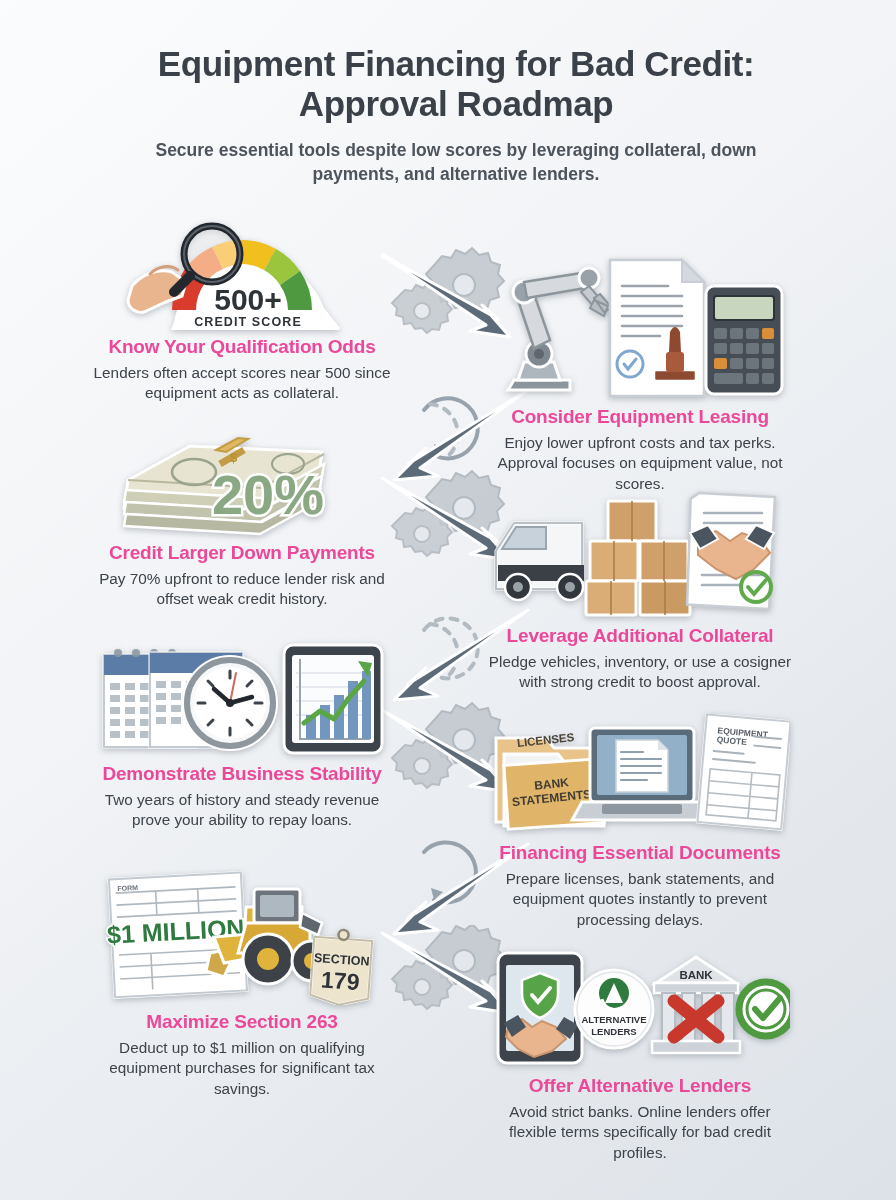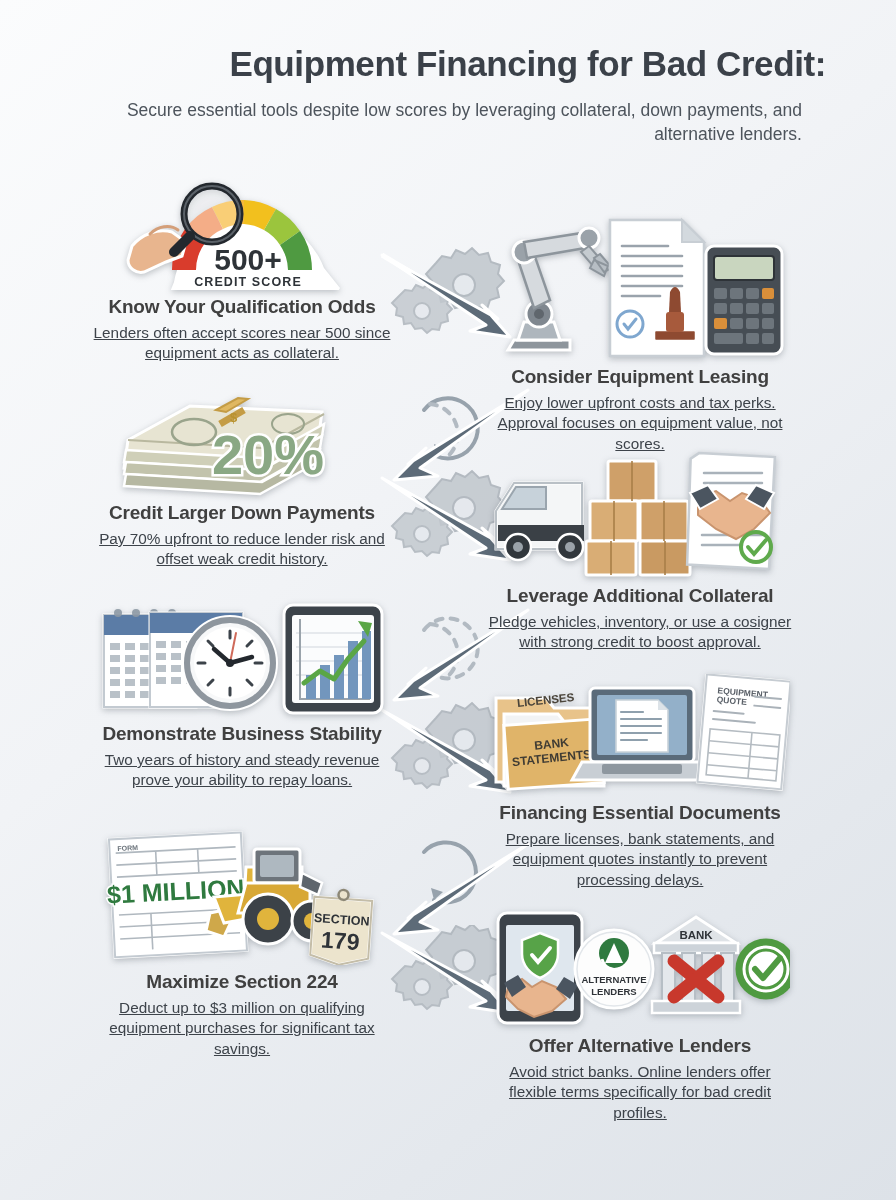--- a/index.html
+++ b/index.html
@@ -5,65 +5,66 @@
   html,body{margin:0;padding:0;}
   body{
     width:896px;height:1200px;
     font-family:"Liberation Sans","DejaVu Sans",sans-serif;
     background:linear-gradient(140deg,#fbfcfd 0%,#f1f3f6 42%,#e4e8ed 78%,#dde2e8 100%);
     color:#32383f;overflow:hidden;position:relative;
   }
   .page{position:relative;width:896px;height:1200px;}
 
   
-  .header{padding:44px 70px 0;text-align:right;margin-left:16px;}
+  .header{padding:44px 70px 0;text-align:center;margin-left:16px;}
   .title{
     font-size:35px;line-height:1.14;font-weight:bold;color:#3b4149;
     letter-spacing:-0.4px;margin:0 0 14px;
   }
   .subtitle{
     font-size:17.5px;line-height:1.38;color:#4d545c;margin:0;
-    padding:0 24px;font-weight:normal;
+    padding:0 24px;font-weight:bold;
   }
 
   
   .steps{position:relative;margin-top:16px;height:1000px;}
   .step{position:absolute;width:320px;text-align:center;}
   .step.left{left:82px;}
   .step.right{left:480px;}
 
   .step-art{
     position:relative;height:118px;display:flex;align-items:flex-end;
     justify-content:center;margin-bottom:6px;
   }
   .step-title{
-    font-size:19px;font-weight:bold;color:#404040;line-height:1.2;margin:0 0 4px;
+    font-size:19px;font-weight:bold;color:#ec4899;line-height:1.2;margin:0 0 4px;
     letter-spacing:-0.2px;
   }
   .step-desc{
-    font-size:15.3px;line-height:1.33;color:#3d434a;margin:0;padding:0 6px;text-decoration:underline;
+    font-size:15.3px;line-height:1.33;color:#3d434a;margin:0;padding:0 6px;
   }
 
   
   .sticker{
     position:relative;filter:drop-shadow(0 2px 3px rgba(40,50,60,.28));
   }
   .sticker svg{display:block;}
 
   
   .connector{position:absolute;pointer-events:none;}
 </style>
 </head>
 <body>
 
 <div class="page">
 
   <div class="header">
     <h1 class="title">
       <span>Equipment Financing for Bad Credit:</span><br>
+      <span>Approval Roadmap</span>
     </h1>
     <p class="subtitle">Secure essential tools despite low scores by leveraging collateral, down payments, and alternative lenders.</p>
   </div>
 
   <div class="connector" style="left:378px;top:245px;">
     <svg width="160" height="110" viewBox="0 0 160 110">
       <g fill="#c3c9cf" stroke="#aeb5bc" stroke-width="2" opacity=".9">
         <path d="M58 18 l6-7 9 2 5-8 9 4 7-6 7 7 9-2 3 9 9 3-2 9 6 7-7 7 2 9-9 3-3 9-9-2-7 6-7-7-9 2-5-8-9 2-2-9-9-3 2-9-6-7z"></path>
         <circle cx="86" cy="40" r="11" fill="#e4e8ed"></circle>
       </g>
@@ -536,22 +537,22 @@
             <g transform="rotate(4 248 104)">
               <path d="M216 72 h58 v58 l-29 8 -29 -8 z" fill="#ece4cd" stroke="#ffffff" stroke-width="3"></path>
               <path d="M216 72 h58 v58 l-29 8 -29 -8 z" fill="none" stroke="#c4bda8" stroke-width="2"></path>
               <circle cx="245" cy="68" r="5" fill="#ece4cd" stroke="#8d8876" stroke-width="2.5"></circle>
               <text x="245" y="97" text-anchor="middle" font-family="'Liberation Sans',sans-serif" font-size="12.5" font-weight="bold" fill="#2f3338">SECTION</text>
               <text x="245" y="122" text-anchor="middle" font-family="'Liberation Sans',sans-serif" font-size="23" font-weight="bold" fill="#2f3338">179</text>
             </g>
           </svg>
         </div>
       </div>
-      <h2 class="step-title">Maximize Section 224</h2>
-      <p class="step-desc">Deduct up to $3 million on qualifying equipment purchases for significant tax savings.</p>
+      <h2 class="step-title">Maximize Section 263</h2>
+      <p class="step-desc">Deduct up to $1 million on qualifying equipment purchases for significant tax savings.</p>
 
     </div>
 
     <div class="step right" style="top:745px;">
       <div class="step-art" style="height:122px;">
         <div class="sticker">
           <svg width="300" height="122" viewBox="0 0 300 122">
 
             <g>
               <rect x="8" y="6" width="84" height="110" rx="9" fill="#3c434a" stroke="#ffffff" stroke-width="3"></rect>

